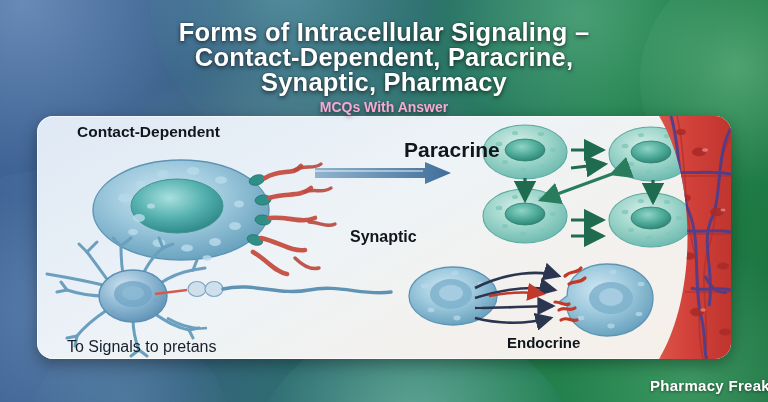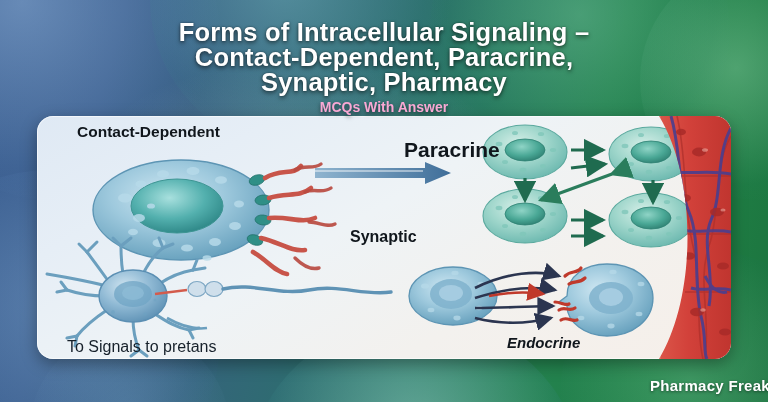--- a/index.html
+++ b/index.html
@@ -58,21 +58,21 @@
     background:linear-gradient(150deg,#dfe9f4 0%, #e6eef6 22%, #eef3f6 45%, #f3f1ee 70%, #f6efe9 100%);
     box-shadow:0 5px 16px rgba(0,0,0,.35), inset 0 0 0 1px rgba(255,255,255,.6);
     z-index:5;
   }
   .card-inner{position:absolute;inset:0;}
 
   .lbl{position:absolute;font-weight:bold;color:#10161c;white-space:nowrap;}
   .lbl-contact{left:40px;top:7px;font-size:15.5px;}
   .lbl-paracrine{left:327px;top:22px;font-size:21px;margin-left:40px;}
   .lbl-synaptic{left:313px;top:112px;font-size:16px;}
-  .lbl-endocrine{left:470px;top:218px;font-size:15px;font-style:italic;}
+  .lbl-endocrine{left:470px;top:218px;font-size:15px;}
   .note{position:absolute;left:148px;top:22px;font-size:12.5px;color:#1b2228;
         line-height:14px;font-weight:normal;white-space:nowrap;}
   .foot-note{position:absolute;left:30px;top:222px;font-size:16px;color:#16202a;white-space:nowrap;}
 
   
   .brand{
     position:absolute;right:26px;bottom:8px;color:#ffffff;
     font-weight:bold;font-size:15px;letter-spacing:.3px;
     text-shadow:0 1px 3px rgba(0,0,0,.5);z-index:7;
   }

